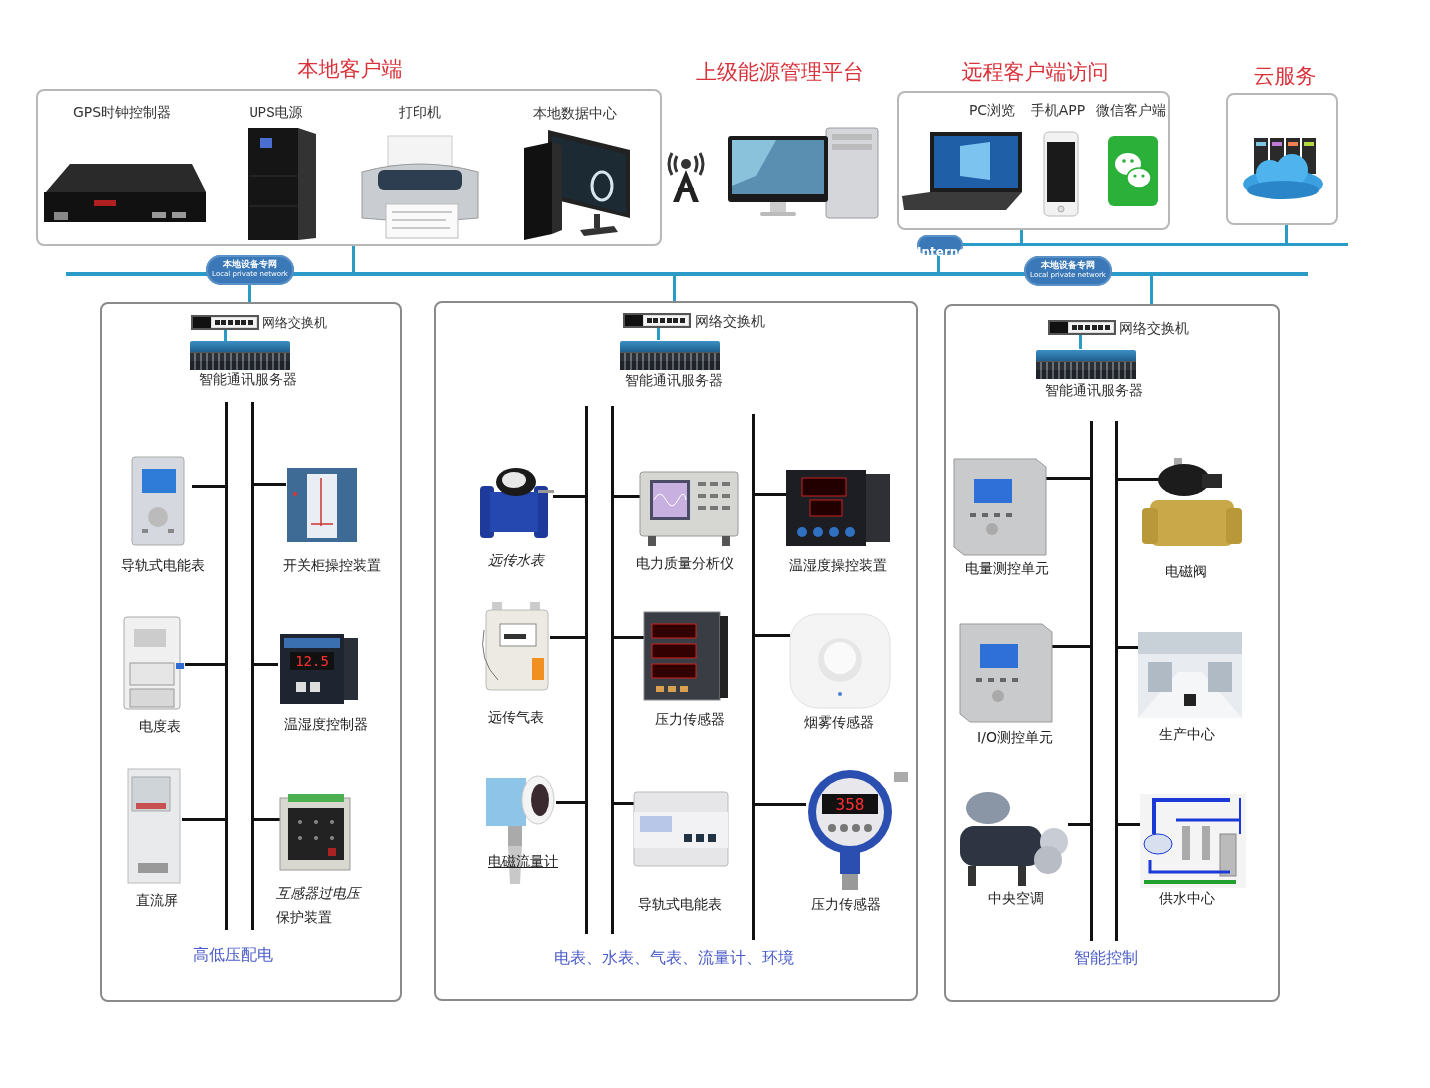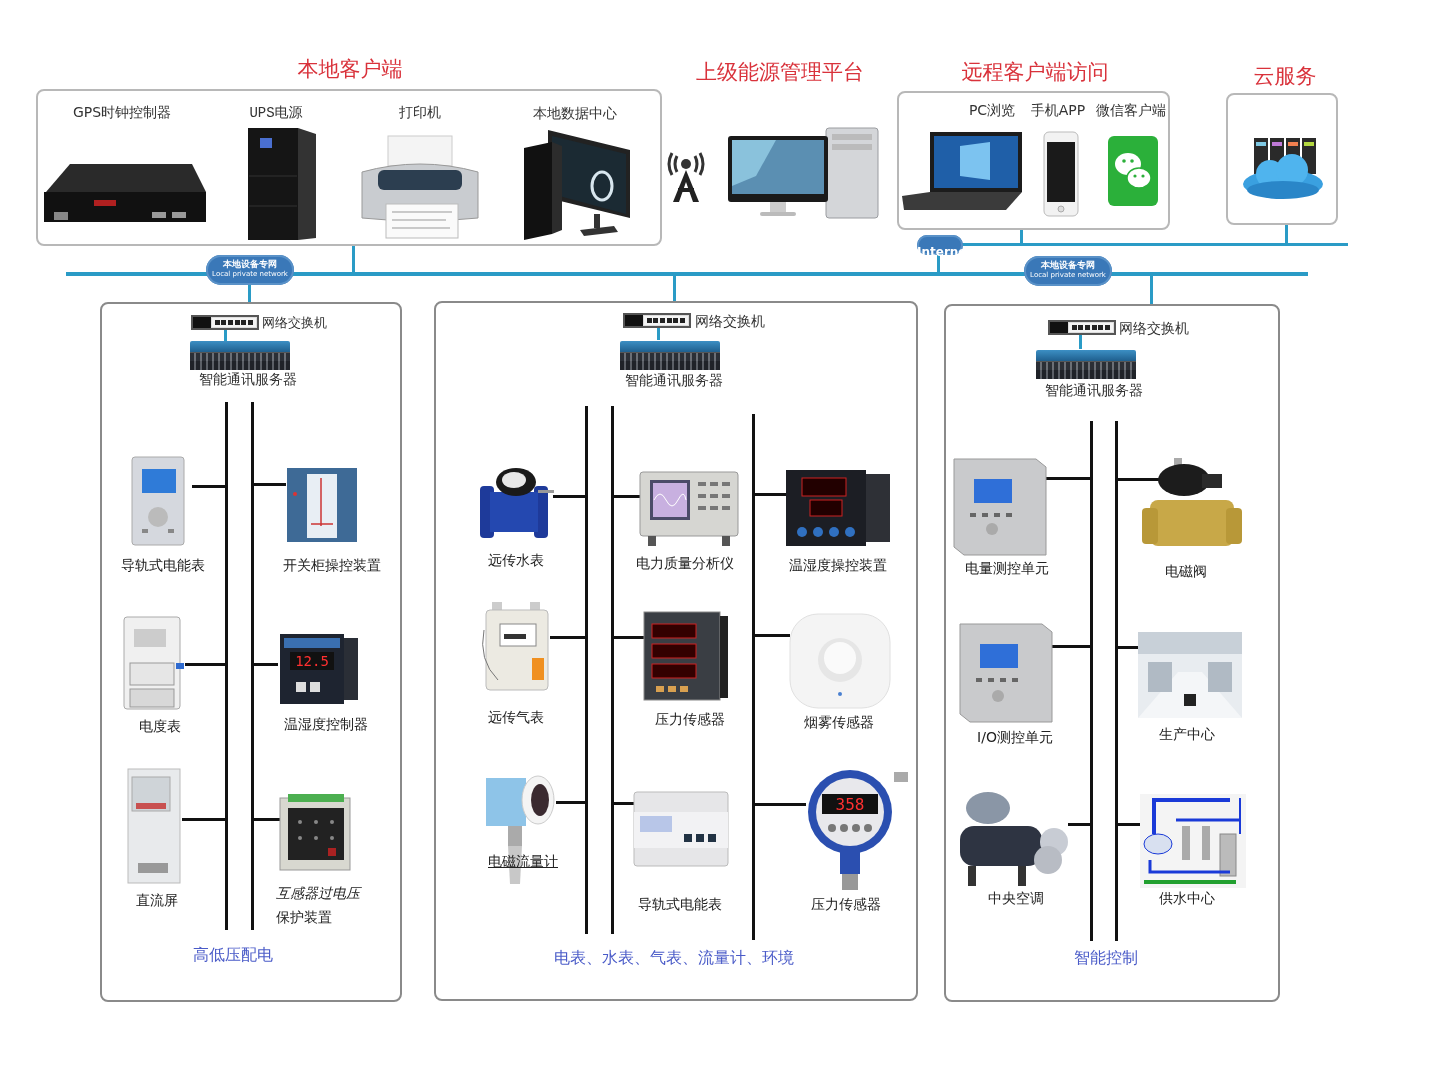--- a/index.html
+++ b/index.html
@@ -292,21 +292,21 @@
 <div class="hline-black" style="left:754px;top:803px;width:52px;"></div>
 
 <svg class="pic" style="left:478px;top:462px;" width="80" height="82">
   <rect x="2" y="24" width="14" height="52" rx="4" fill="#1e3a9a"></rect>
   <rect x="56" y="24" width="14" height="52" rx="4" fill="#1e3a9a"></rect>
   <rect x="12" y="30" width="48" height="40" fill="#2448b0"></rect>
   <ellipse cx="38" cy="20" rx="20" ry="14" fill="#1a1a1a"></ellipse>
   <ellipse cx="36" cy="18" rx="12" ry="8" fill="#e8e8e8"></ellipse>
   <rect x="60" y="28" width="16" height="3" fill="#999"></rect>
 </svg>
-<div class="abs item-label" style="left:478px;top:552px;width:76px;">远传水表</div>
+<div class="abs item-label" style="left:478px;top:552px;width:76px;font-style:italic;">远传水表</div>
 
 <svg class="pic" style="left:638px;top:470px;" width="104" height="78">
   <rect x="2" y="2" width="98" height="64" rx="3" fill="#d6d6d2" stroke="#999"></rect>
   <rect x="12" y="10" width="40" height="40" fill="#4b4b68"></rect>
   <rect x="15" y="13" width="34" height="34" fill="#c8b0e0"></rect>
   <path d="M16,30 Q22,18 28,30 T40,30 T48,30" stroke="#fff" fill="none"></path>
   <g fill="#777">
       <rect x="60" y="12" width="8" height="4"></rect>
       <rect x="72" y="12" width="8" height="4"></rect>
       <rect x="84" y="12" width="8" height="4"></rect>

